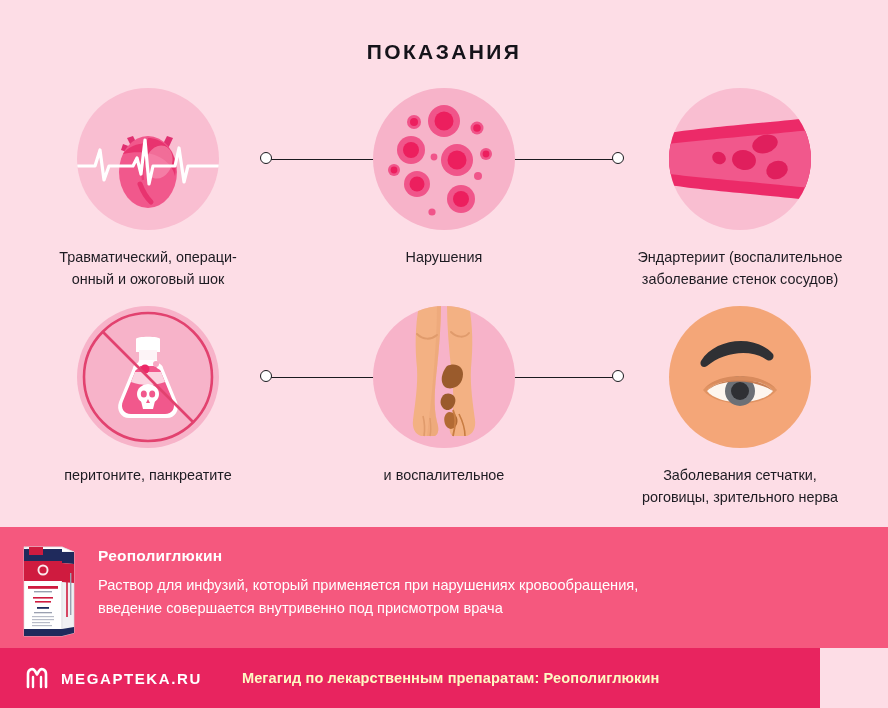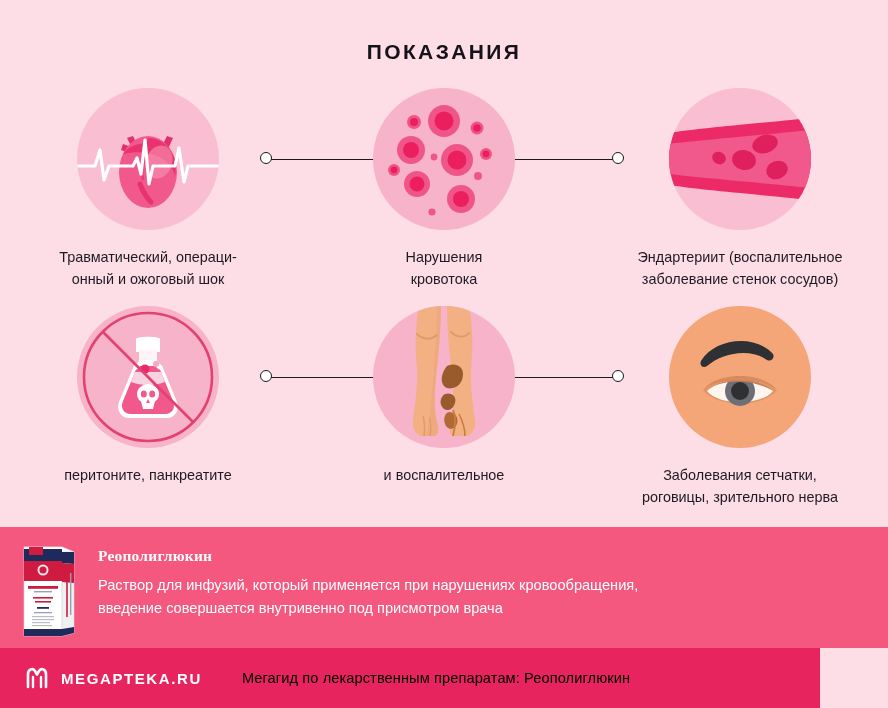--- a/index.html
+++ b/index.html
@@ -134,21 +134,20 @@
   .banner-text {
     margin-left: 22px;
     padding-top: 6px;
     color: #ffffff;
   }
   .banner-title {
     font-size: 15.5px;
     font-weight: bold;
     letter-spacing: 0.2px;
     margin-bottom: 9px;
-    font-family: Liberation Serif, serif;
   }
   .banner-desc {
     font-size: 14.6px;
     line-height: 23px;
     max-width: 740px;
   }
 
   
   .footer {
     position: absolute;
@@ -168,23 +167,23 @@
   }
   .logo-text {
     margin-left: 11px;
     color: #ffffff;
     font-size: 15px;
     font-weight: bold;
     letter-spacing: 1.6px;
   }
   .footer-caption {
     margin-left: 40px;
-    color: #000000;
+    color: #fef9c3;
     font-size: 14.6px;
-    font-weight: normal;
+    font-weight: bold;
     letter-spacing: 0.1px;
   }
 
   svg { display: block; }
 </style>
 </head>
 <body>
 
 <div class="page">
 
@@ -257,21 +256,20 @@
                 <circle cx="21" cy="82" r="3.4" fill="#ec1f5e"></circle>
               <circle cx="105" cy="88" r="4" fill="#f0558a"></circle>
               <circle cx="61" cy="69" r="3.4" fill="#f0558a"></circle>
               <circle cx="59" cy="124" r="3.6" fill="#f0558a"></circle>
             </g>
           </svg>
         </div>
       </div>
       <div class="caption">
         <div>Нарушения</div>
-        <div>кровотока</div>
       </div>
     </div>
 
     <div class="cell cell-2">
       <div class="circle-wrap">
         <div class="circle c-pink-lt">
           <svg width="142" height="142" viewBox="0 0 142 142">
 
             <path d="M0 45 C34 40 62 38 142 30 L142 112 C62 104 34 102 0 97 Z" fill="#ec2a68"></path>
 

